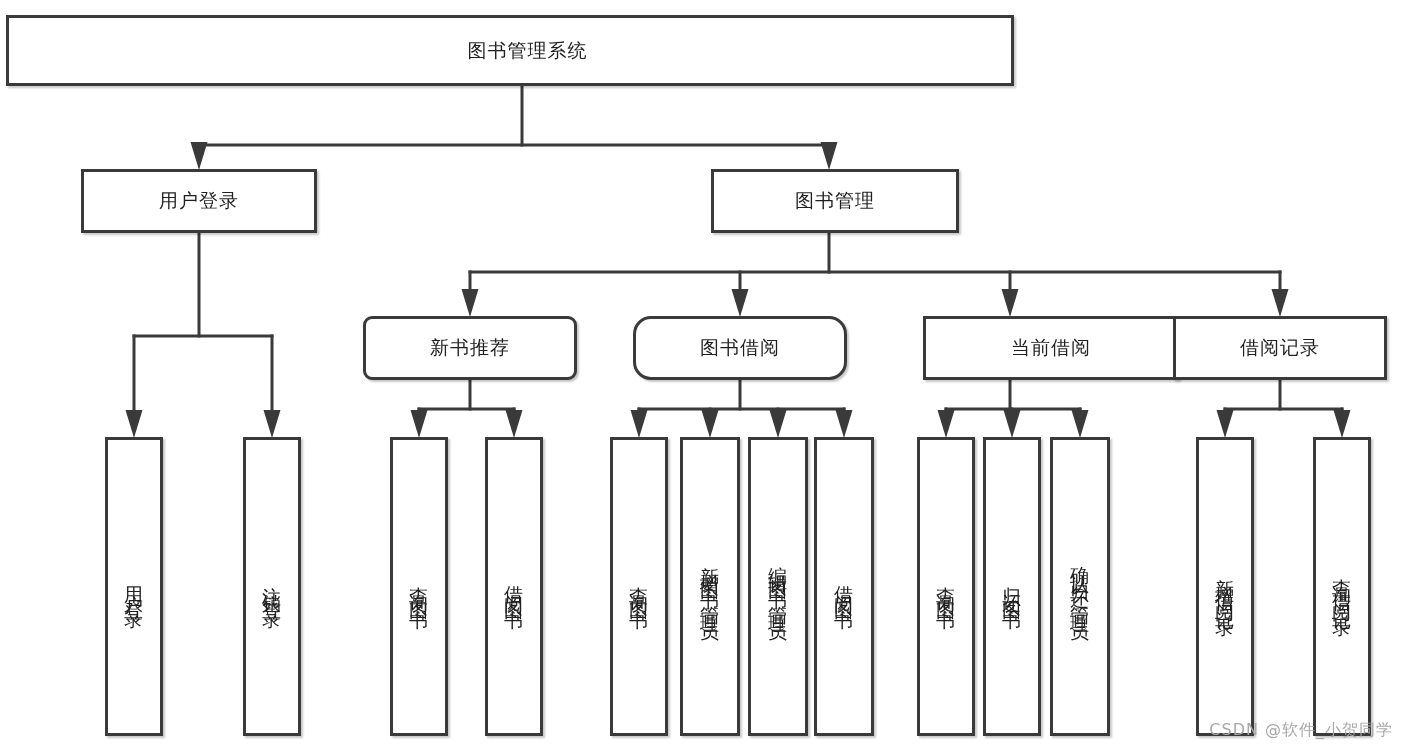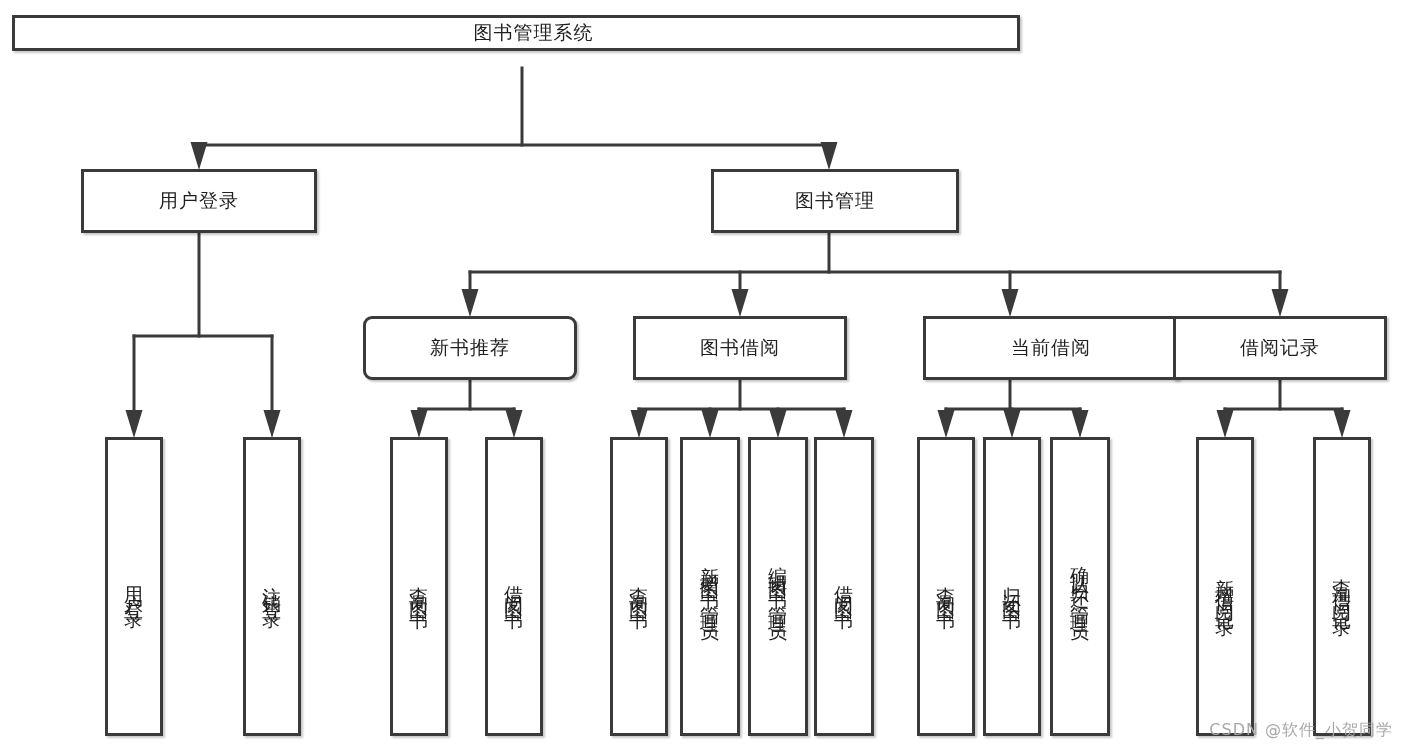--- a/index.html
+++ b/index.html
@@ -87,33 +87,33 @@
       <line x1="1080" y1="409" x2="1080" y2="415" stroke="#3a3a3a" stroke-width="3" stroke-linecap="square"></line>
       <polygon points="1071.5,410 1088.5,410 1080,438" fill="#3a3a3a"></polygon>
       <line x1="1280" y1="380" x2="1280" y2="409" stroke="#3a3a3a" stroke-width="3" stroke-linecap="square"></line>
       <line x1="1225" y1="409" x2="1342" y2="409" stroke="#3a3a3a" stroke-width="3" stroke-linecap="square"></line>
       <line x1="1225" y1="409" x2="1225" y2="415" stroke="#3a3a3a" stroke-width="3" stroke-linecap="square"></line>
       <polygon points="1216.5,410 1233.5,410 1225,438" fill="#3a3a3a"></polygon>
       <line x1="1342" y1="409" x2="1342" y2="415" stroke="#3a3a3a" stroke-width="3" stroke-linecap="square"></line>
       <polygon points="1333.5,410 1350.5,410 1342,438" fill="#3a3a3a"></polygon>
     </svg>
   <div id="nodes">
-      <div class="node" style="left: 12px; top: 15px; width: 1008px; height: 36px; padding-left: 35px;">
+      <div class="node" style="left: 6px; top: 15px; width: 1008px; height: 71px; padding-left: 35px;">
         <span class="h-label">图书管理系统</span>
       </div>
       <div class="node" style="left: 81px; top: 169px; width: 236px; height: 64px;">
         <span class="h-label">用户登录</span>
       </div>
       <div class="node" style="left: 711px; top: 169px; width: 248px; height: 64px;">
         <span class="h-label">图书管理</span>
       </div>
       <div class="node" style="left: 363px; top: 316px; width: 214px; height: 64px; border-radius: 9px;">
         <span class="h-label">新书推荐</span>
       </div>
-      <div class="node" style="left: 633px; top: 316px; width: 214px; height: 64px;">
+      <div class="node" style="left: 633px; top: 316px; width: 214px; height: 64px; border-radius: 18px;">
         <span class="h-label">图书借阅</span>
       </div>
       <div class="node" style="left: 903px; top: 316px; width: 256px; height: 64px; margin-left: 20px;">
         <span class="h-label">当前借阅</span>
       </div>
       <div class="node" style="left: 1173px; top: 316px; width: 214px; height: 64px;">
         <span class="h-label">借阅记录</span>
       </div>
       <div class="node" style="left: 105px; top: 437px; width: 58px; height: 299px;">
         <span class="v-label">用户登录</span>

